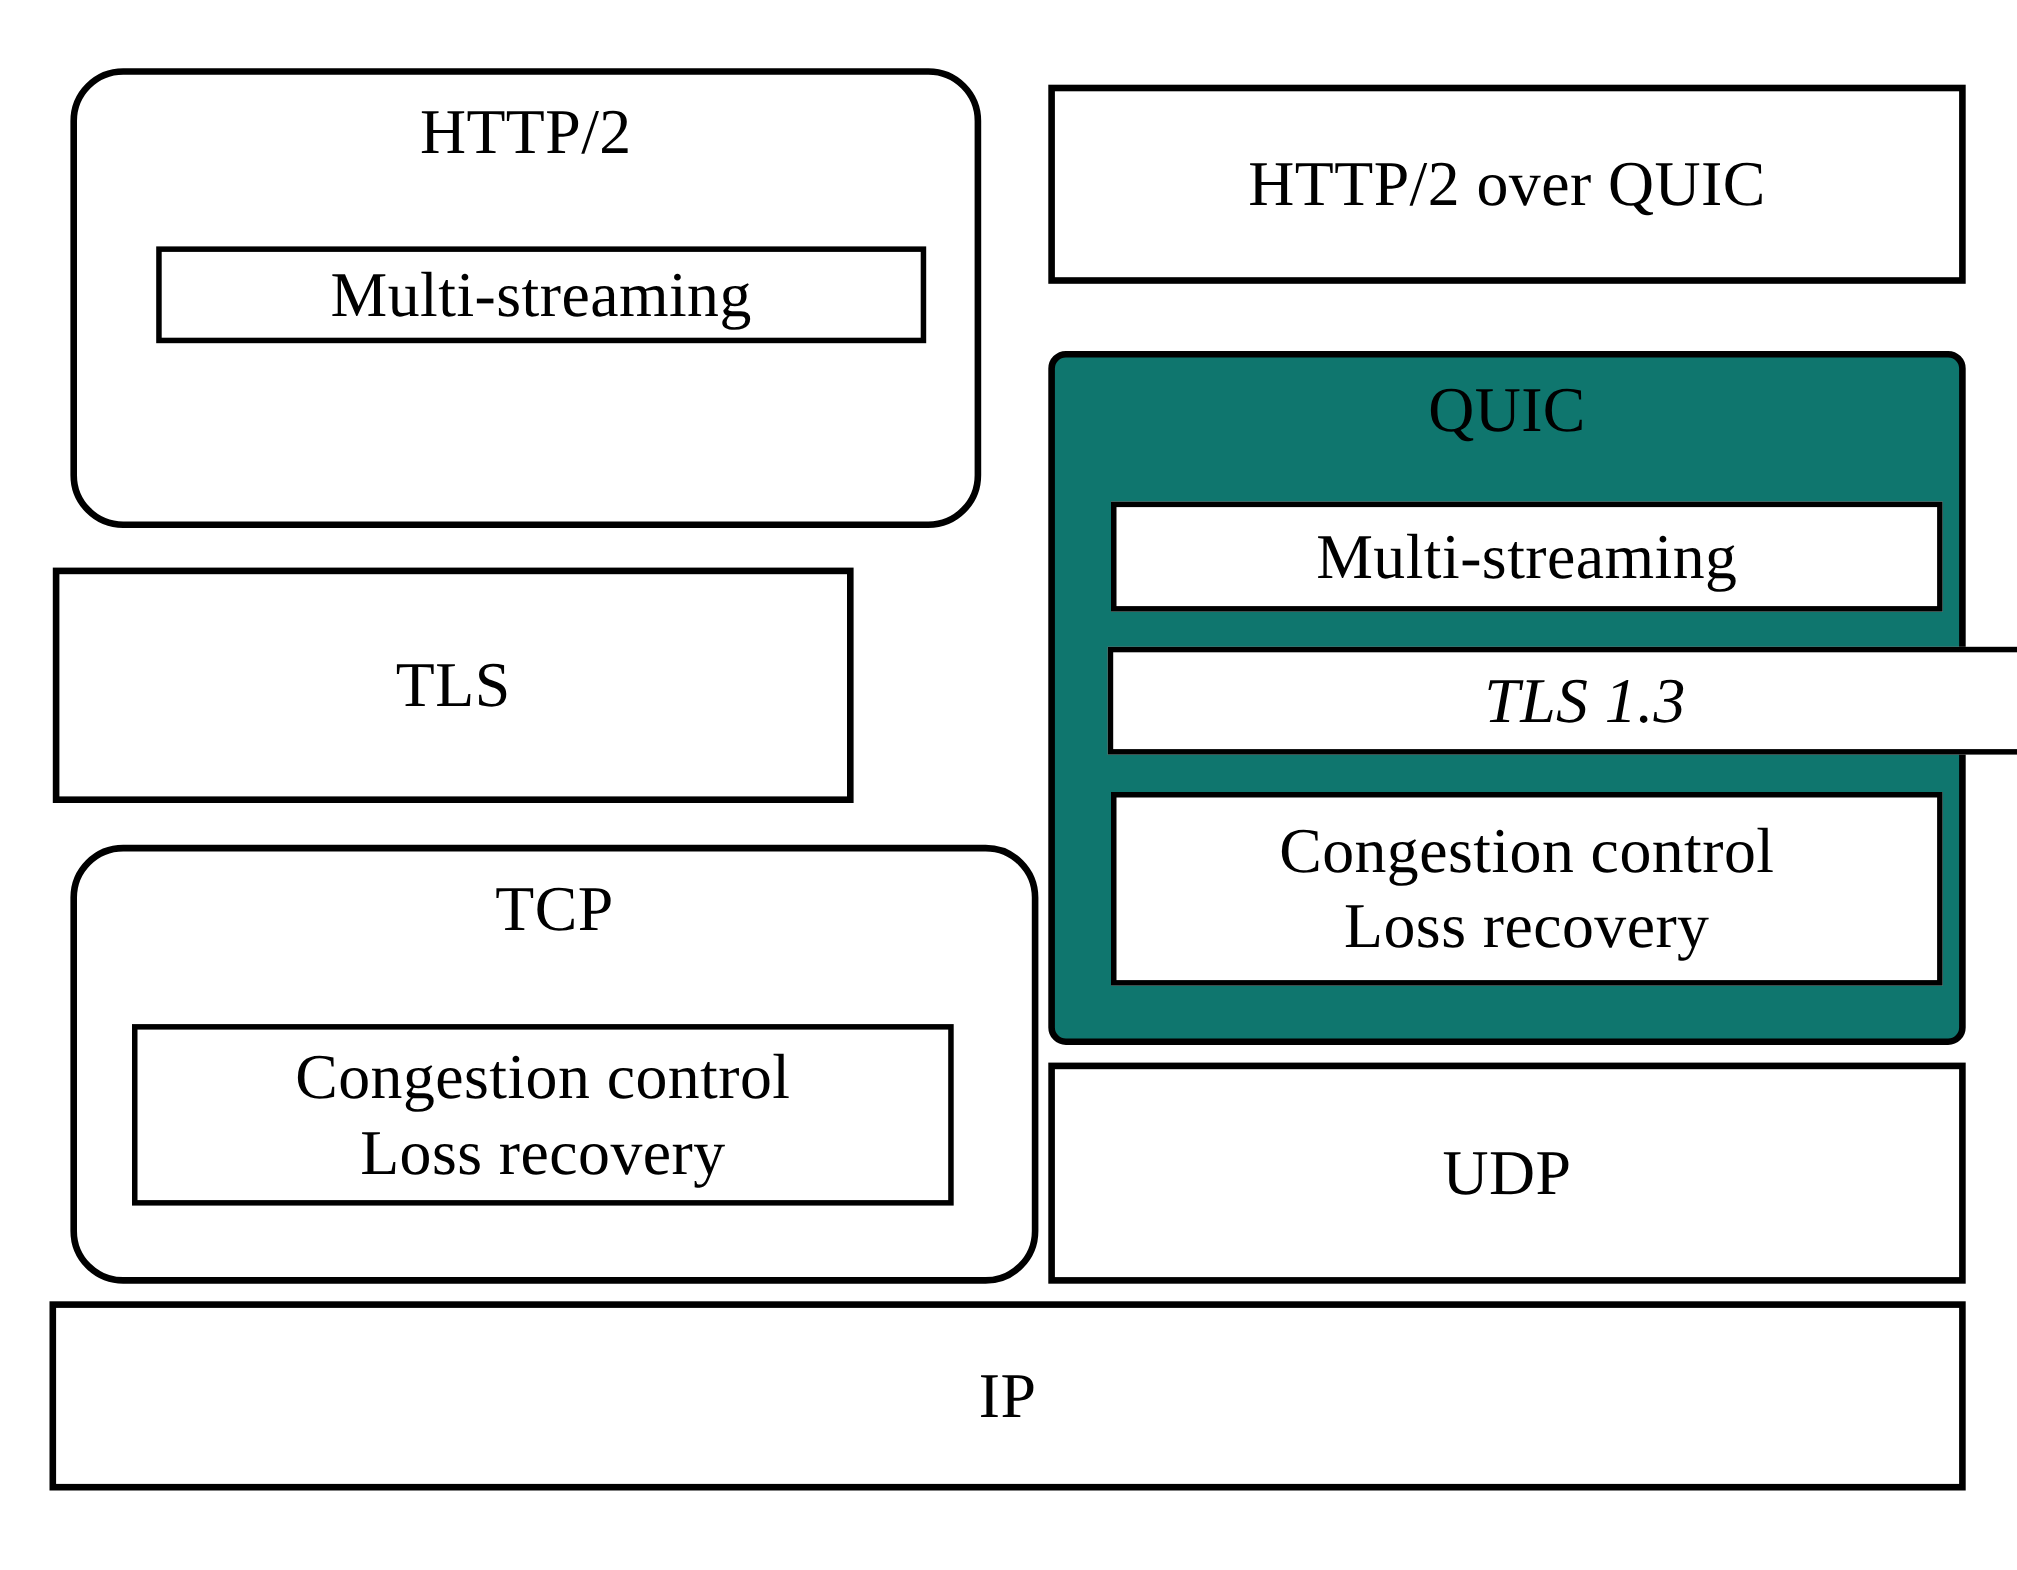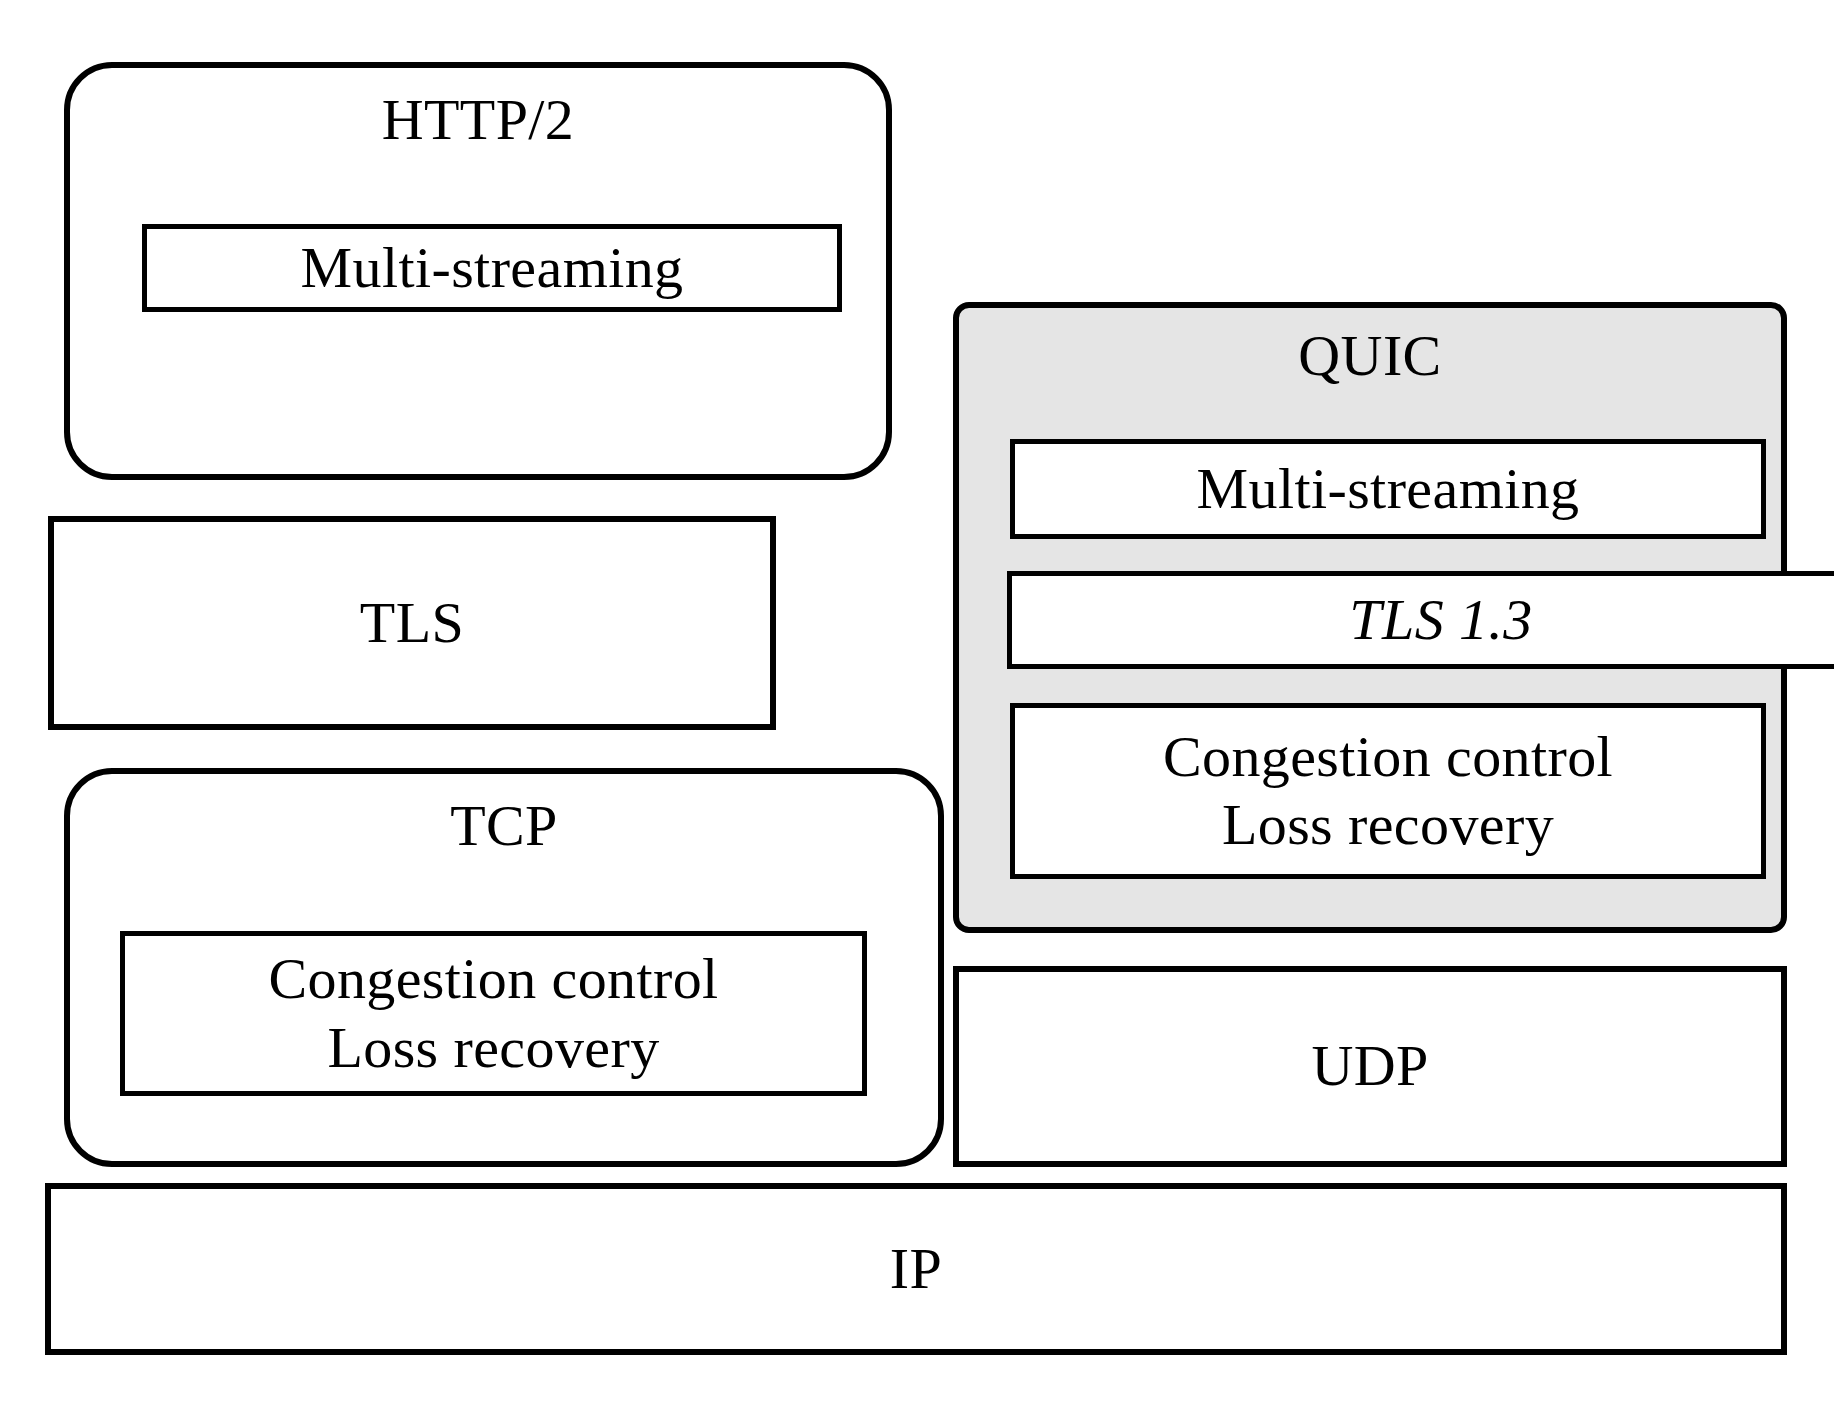--- a/index.html
+++ b/index.html
@@ -29,22 +29,23 @@
     justify-content: center;
   }
   .box.rounded {
     border-radius: 48px;
     margin-left: 16px;
   }
   .box.container {
     display: block;
   }
   .box.gray {
-    background: #e5e5e5;
+    background: #0f766e;
     border-radius: 16px;
+    margin-top: 17px;
   }
   .label {
     position: absolute;
     left: 0;
     right: 0;
     text-align: center;
     font-size: 58px;
     line-height: 1.05;
     white-space: pre-line;
     letter-spacing: 0.4px;
@@ -108,20 +109,23 @@
   </div>
 
   <div class="box rounded container" id="tcp-box">
     <div class="label" id="tcp-title">TCP</div>
     <div class="inner" id="tcp-congestion">
       <span class="centered-label">Congestion control
 Loss recovery</span>
     </div>
   </div>
 
+  <div class="box" id="http2-quic-box">
+    <span class="centered-label">HTTP/2 over QUIC</span>
+  </div>
 
   <div class="box gray container" id="quic-box">
     <div class="label" id="quic-title">QUIC</div>
     <div class="inner" id="quic-multistream">
       <span class="centered-label">Multi-streaming</span>
     </div>
     <div class="inner" id="quic-tls13">
       <span class="centered-label">TLS 1.3</span>
     </div>
     <div class="inner" id="quic-congestion">

